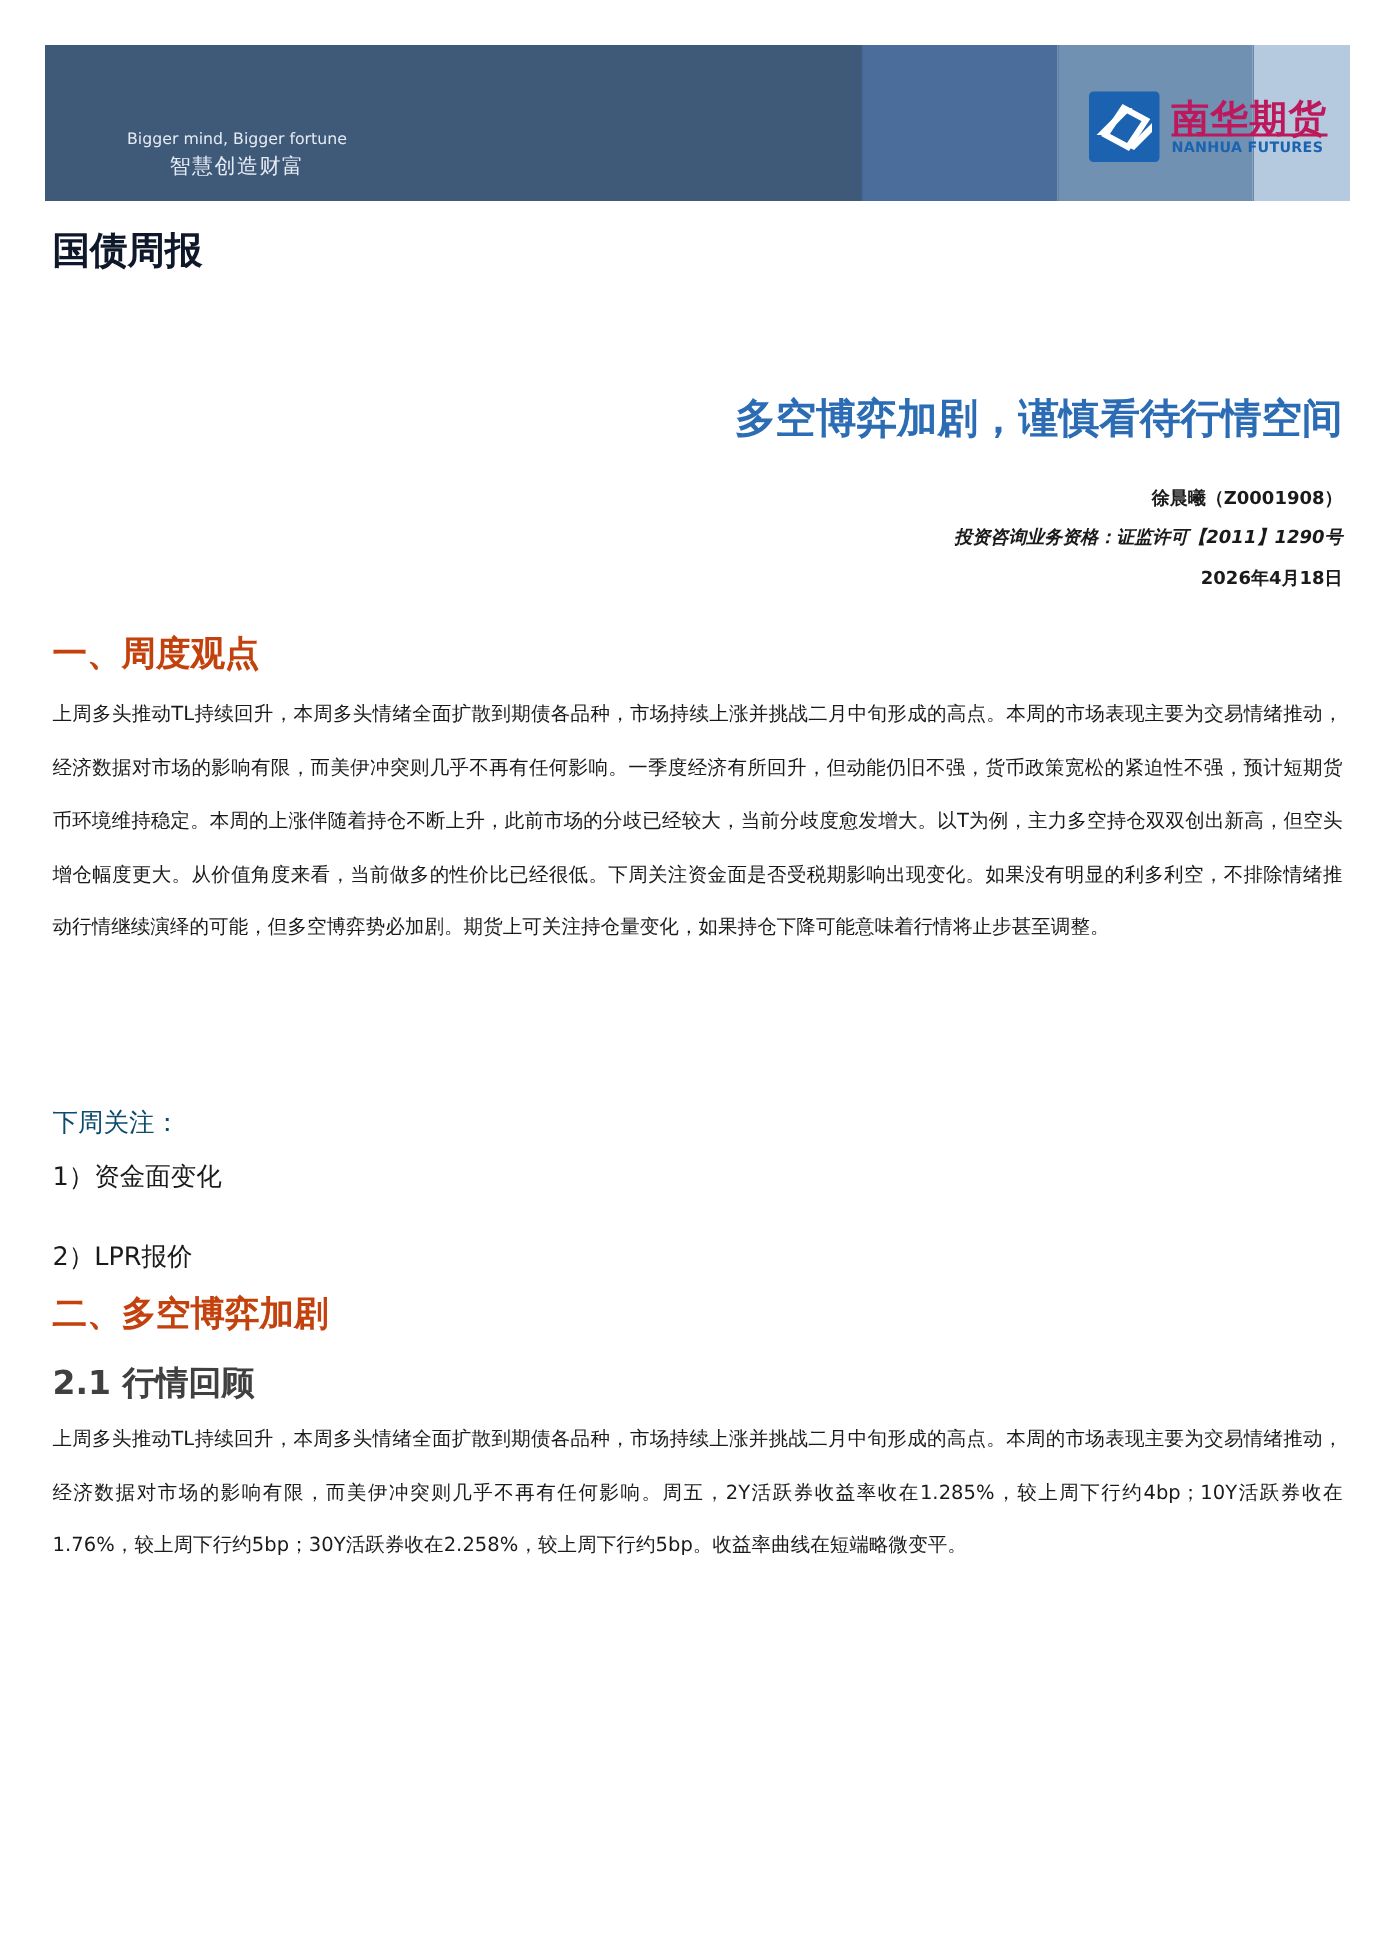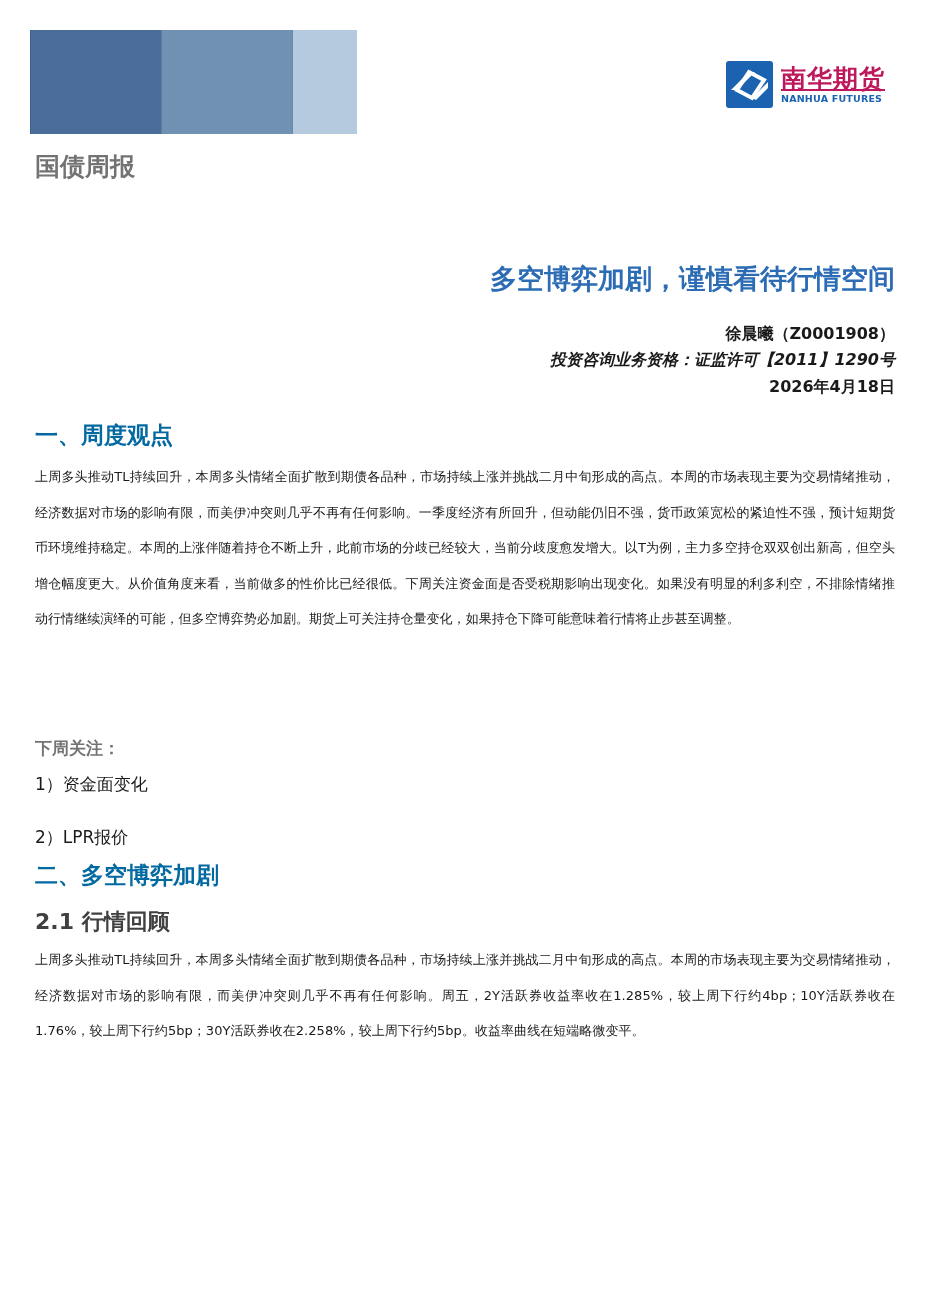--- a/index.html
+++ b/index.html
@@ -74,49 +74,49 @@
       margin-top: 3px;
       letter-spacing: 0.2px;
     }
 
     .report-type {
       position: absolute;
       left: 35px;
       top: 150px;
       font-size: 25px;
       font-weight: bold;
-      color: #737373;
+      color: #0f172a;
     }
     .report-title {
       position: absolute;
       right: 35px;
       top: 261px;
       font-size: 27px;
       font-weight: bold;
       color: #2b6cb4;
       text-align: left;
     }
     .meta {
       position: absolute;
       right: 35px;
       text-align: right;
-      font-size: 16px;
+      font-size: 12px;
       font-weight: bold;
       color: #1a1a1a;
     }
     .meta-author { top: 324px; }
     .meta-license { top: 350px; font-style: italic; }
     .meta-date { top: 377px; }
 
     .h1 {
       position: absolute;
       left: 35px;
       font-size: 23px;
       font-weight: bold;
-      color: #0369a1;
+      color: #c2410c;
     }
     .h2 {
       position: absolute;
       left: 35px;
       font-size: 22px;
       font-weight: bold;
       color: #404040;
     }
     .para {
       position: absolute;
@@ -127,34 +127,38 @@
       color: #1a1a1a;
       text-align: justify;
       text-align-last: left;
       letter-spacing: 0.05px;
     }
     .focus-title {
       position: absolute;
       left: 35px;
       top: 737px;
       font-size: 17px;
-      font-weight: bold;
-      color: #737373;
+      font-weight: normal;
+      color: #0c4a6e;
     }
     .focus-item {
       position: absolute;
       left: 35px;
       font-size: 17px;
       color: #1a1a1a;
     }
   </style>
 </head>
 <body>
 
 <div class="banner">
+  <div class="seg1">
+    <div class="slogan slogan-en">Bigger mind, Bigger fortune</div>
+    <div class="slogan slogan-cn">智慧创造财富</div>
+  </div>
   <div class="seg2"></div>
   <div class="seg3"></div>
   <div class="seg4"></div>
 
   <div class="logo">
     <div class="logo-mark">
       <svg width="47" height="47" viewBox="0 0 47 47">
         <polygon points="6,30 26,10 42,10 22,30" fill="#ffffff" opacity="0"></polygon>
         <polygon points="5,29 23,11 29,11 11,29" fill="#ffffff"></polygon>
         <polygon points="11,29 23,11 38,19 26,37" fill="none" stroke="#ffffff" stroke-width="4"></polygon>

